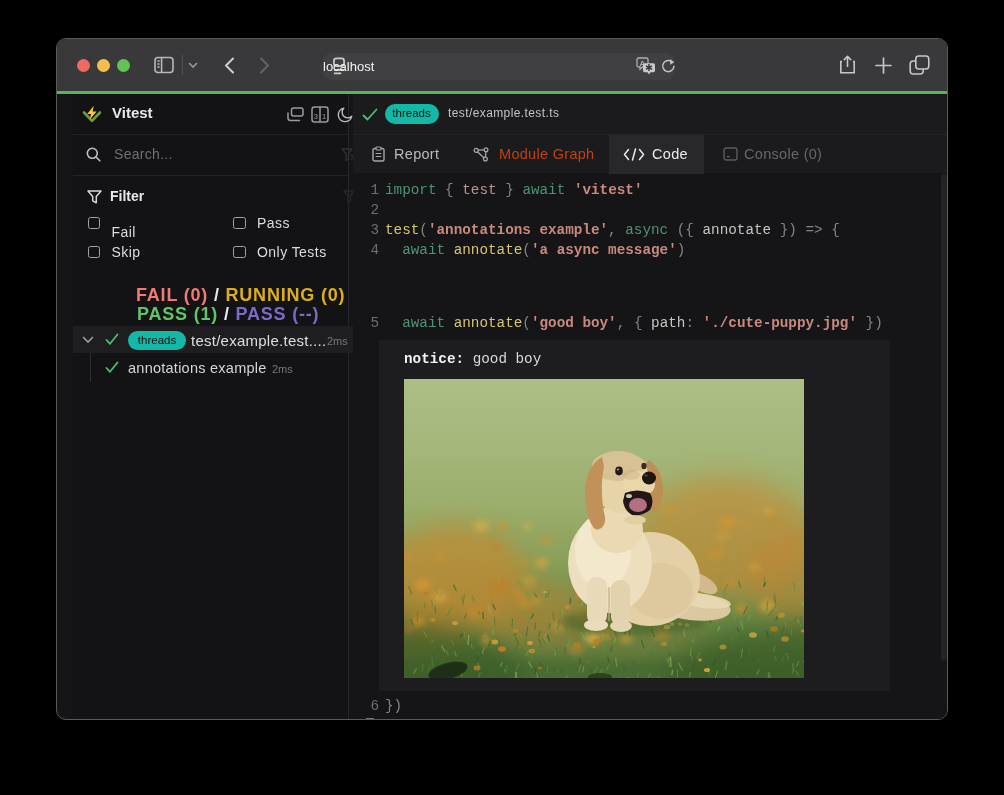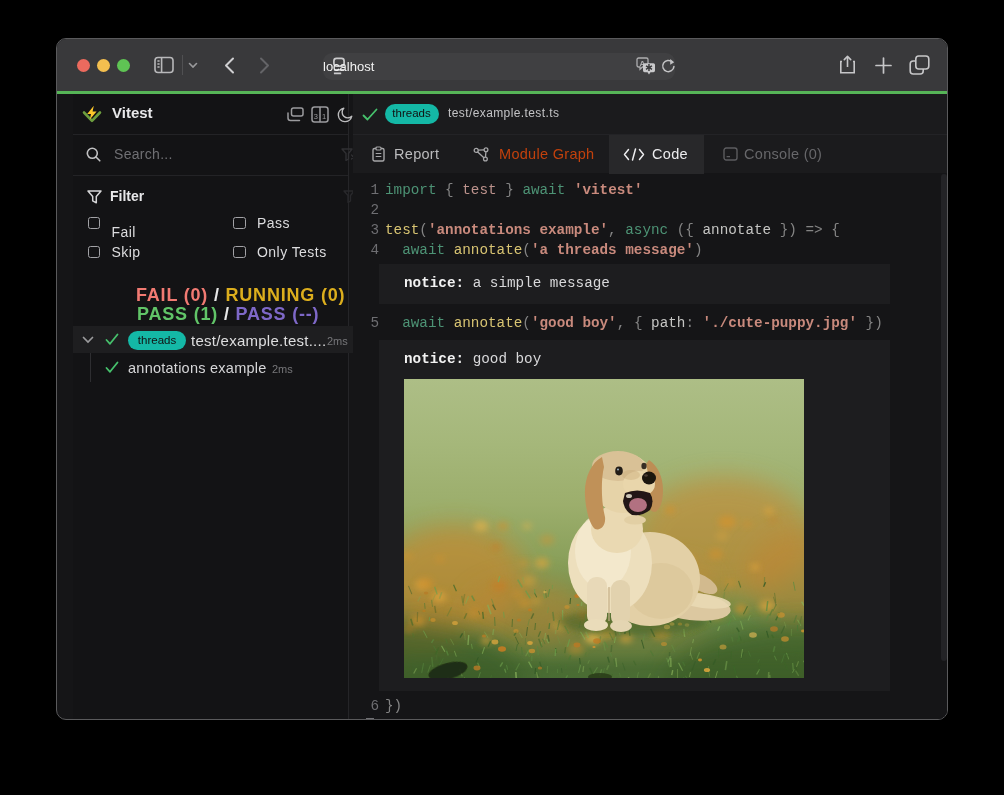--- a/index.html
+++ b/index.html
@@ -213,24 +213,21 @@
     <div id="codearea">
       <div class="ln" style="top:6px;">1</div>
       <div class="ln" style="top:26px;">2</div>
       <div class="ln" style="top:46px;">3</div>
       <div class="ln" style="top:66px;">4</div>
       <div class="ln" style="top:139px;">5</div>
       <div class="ln" style="top:522px;">6</div>
       <div class="abs" style="left:13px;top:544px;width:8px;height:3px;background:#707074;"></div>
       <div class="cl" style="top:6px;"><span class="kw">import</span> <span class="pu">{</span> <span class="vr">test</span> <span class="pu">}</span> <span class="kw">await</span> <span class="str">'vitest'</span></div>
       <div class="cl" style="top:46px;"><span class="fn">test</span><span class="pu">(</span><span class="str">'annotations example'</span><span class="pu">,</span> <span class="kw">async</span> <span class="pu">({</span> annotate <span class="pu">})</span> <span class="pu">=&gt;</span> <span class="pu">{</span></div>
-      <div class="cl" style="top:66px;">  <span class="kw">await</span> <span class="fn">annotate</span><span class="pu">(</span><span class="str">'a threads message'</span><span class="pu">)</span></div>
-      <div class="widget" style="top:89.5px;height:40.5px;">
-        <div class="ntext" style="top:11px;"><b>notice:</b> a simple message</div>
-      </div>
+      <div class="cl" style="top:66px;">  <span class="kw">await</span> <span class="fn">annotate</span><span class="pu">(</span><span class="str">'a async message'</span><span class="pu">)</span></div>
       <div class="cl" style="top:139px;">  <span class="kw">await</span> <span class="fn">annotate</span><span class="pu">(</span><span class="str">'good boy'</span><span class="pu">,</span> <span class="pu">{</span> path<span class="pu">:</span> <span class="str">'./cute-puppy.jpg'</span> <span class="pu">}</span><span class="pu">)</span></div>
       <div class="widget" style="top:166px;height:351px;">
         <div class="ntext" style="top:11px;"><b>notice:</b> good boy</div>
         <div class="abs" style="left:25px;top:39px;width:400px;height:299px;" id="puppy"><svg width="400" height="299" viewBox="0 0 400 299">
 <defs>
 <linearGradient id="bgg" x1="0" y1="0" x2="0" y2="1">
 <stop offset="0" stop-color="#adbe86"></stop>
 <stop offset="0.22" stop-color="#a5b77a"></stop>
 <stop offset="0.42" stop-color="#9cae6c"></stop>
 <stop offset="0.6" stop-color="#8aa05b"></stop>

